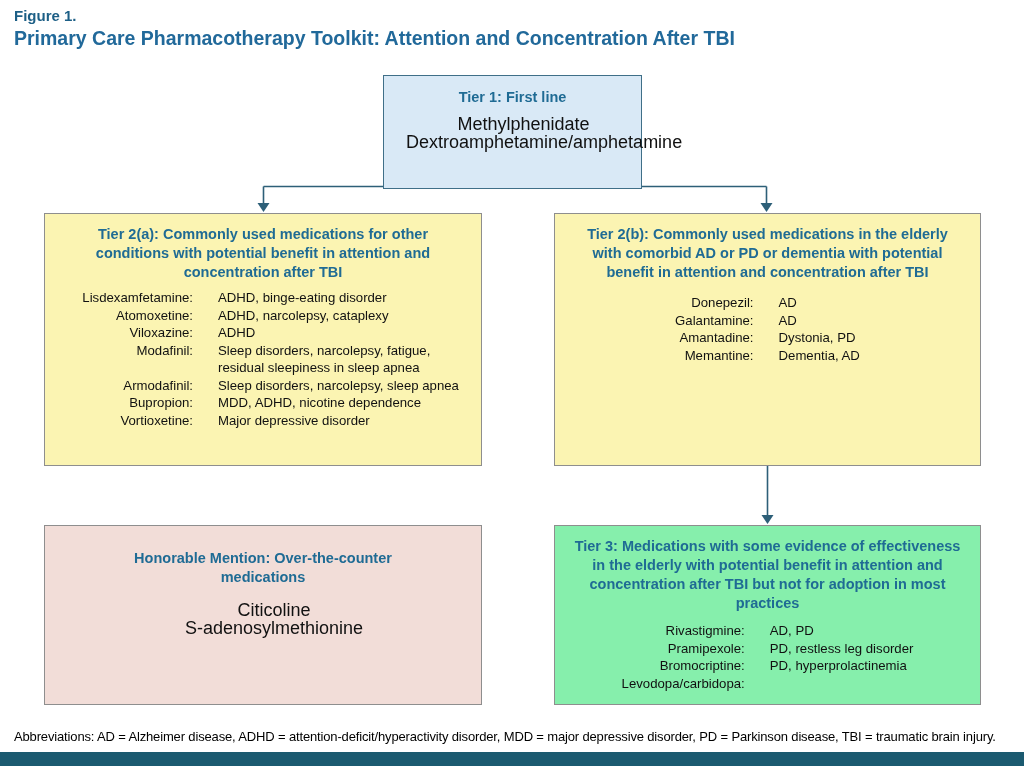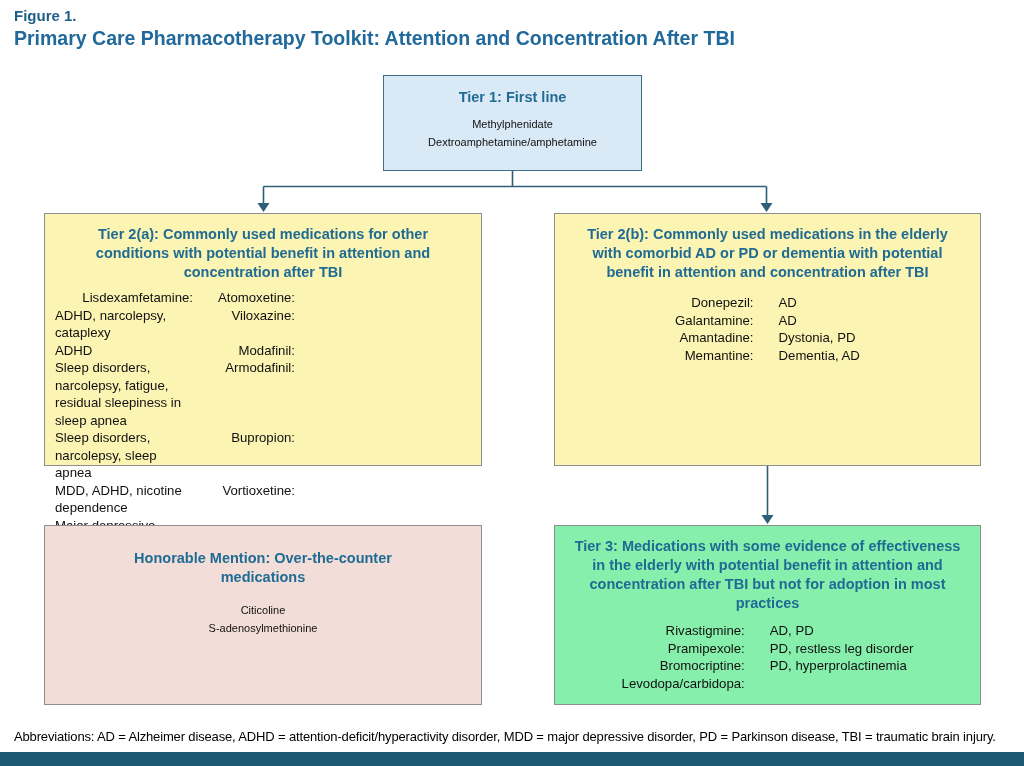--- a/index.html
+++ b/index.html
@@ -43,28 +43,29 @@
   }
 
   .box-title {
     font-weight: bold;
     color: #1f6b94;
     font-size: 14.5px;
     line-height: 19px;
   }
 
   .center-lines {
-    font-size: 11px;
+    font-size: 18px;
     line-height: 17.5px;
     color: #111111;
+    margin-left: 22px;
   }
 
   .tier1 {
     left: 383px; top: 75px;
-    width: 259px; height: 96px;
+    width: 259px; height: 114px;
     background: #d9e9f6;
     border: 1px solid #3f6f88;
     padding-top: 12px;
   }
   .tier1 .center-lines { margin-top: 9px; }
 
   .tier2a {
     left: 44px; top: 213px;
     width: 438px; height: 253px;
     background: #fbf4b2;
@@ -157,20 +158,21 @@
     <div class="center-lines">
       <div>Methylphenidate</div>
       <div>Dextroamphetamine/amphetamine</div>
     </div>
   </div>
 
   <div class="box tier2a">
     <div class="box-title">Tier 2(a): Commonly used medications for other conditions with potential benefit in attention and concentration after TBI</div>
     <div class="drug-grid">
       <div class="drug">Lisdexamfetamine:</div>
+      <div class="ind">ADHD, binge-eating disorder</div>
       <div class="drug">Atomoxetine:</div>
       <div class="ind">ADHD, narcolepsy, cataplexy</div>
       <div class="drug">Viloxazine:</div>
       <div class="ind">ADHD</div>
       <div class="drug">Modafinil:</div>
       <div class="ind">Sleep disorders, narcolepsy, fatigue,
 residual sleepiness in sleep apnea</div>
       <div class="drug">Armodafinil:</div>
       <div class="ind">Sleep disorders, narcolepsy, sleep apnea</div>
       <div class="drug">Bupropion:</div>

